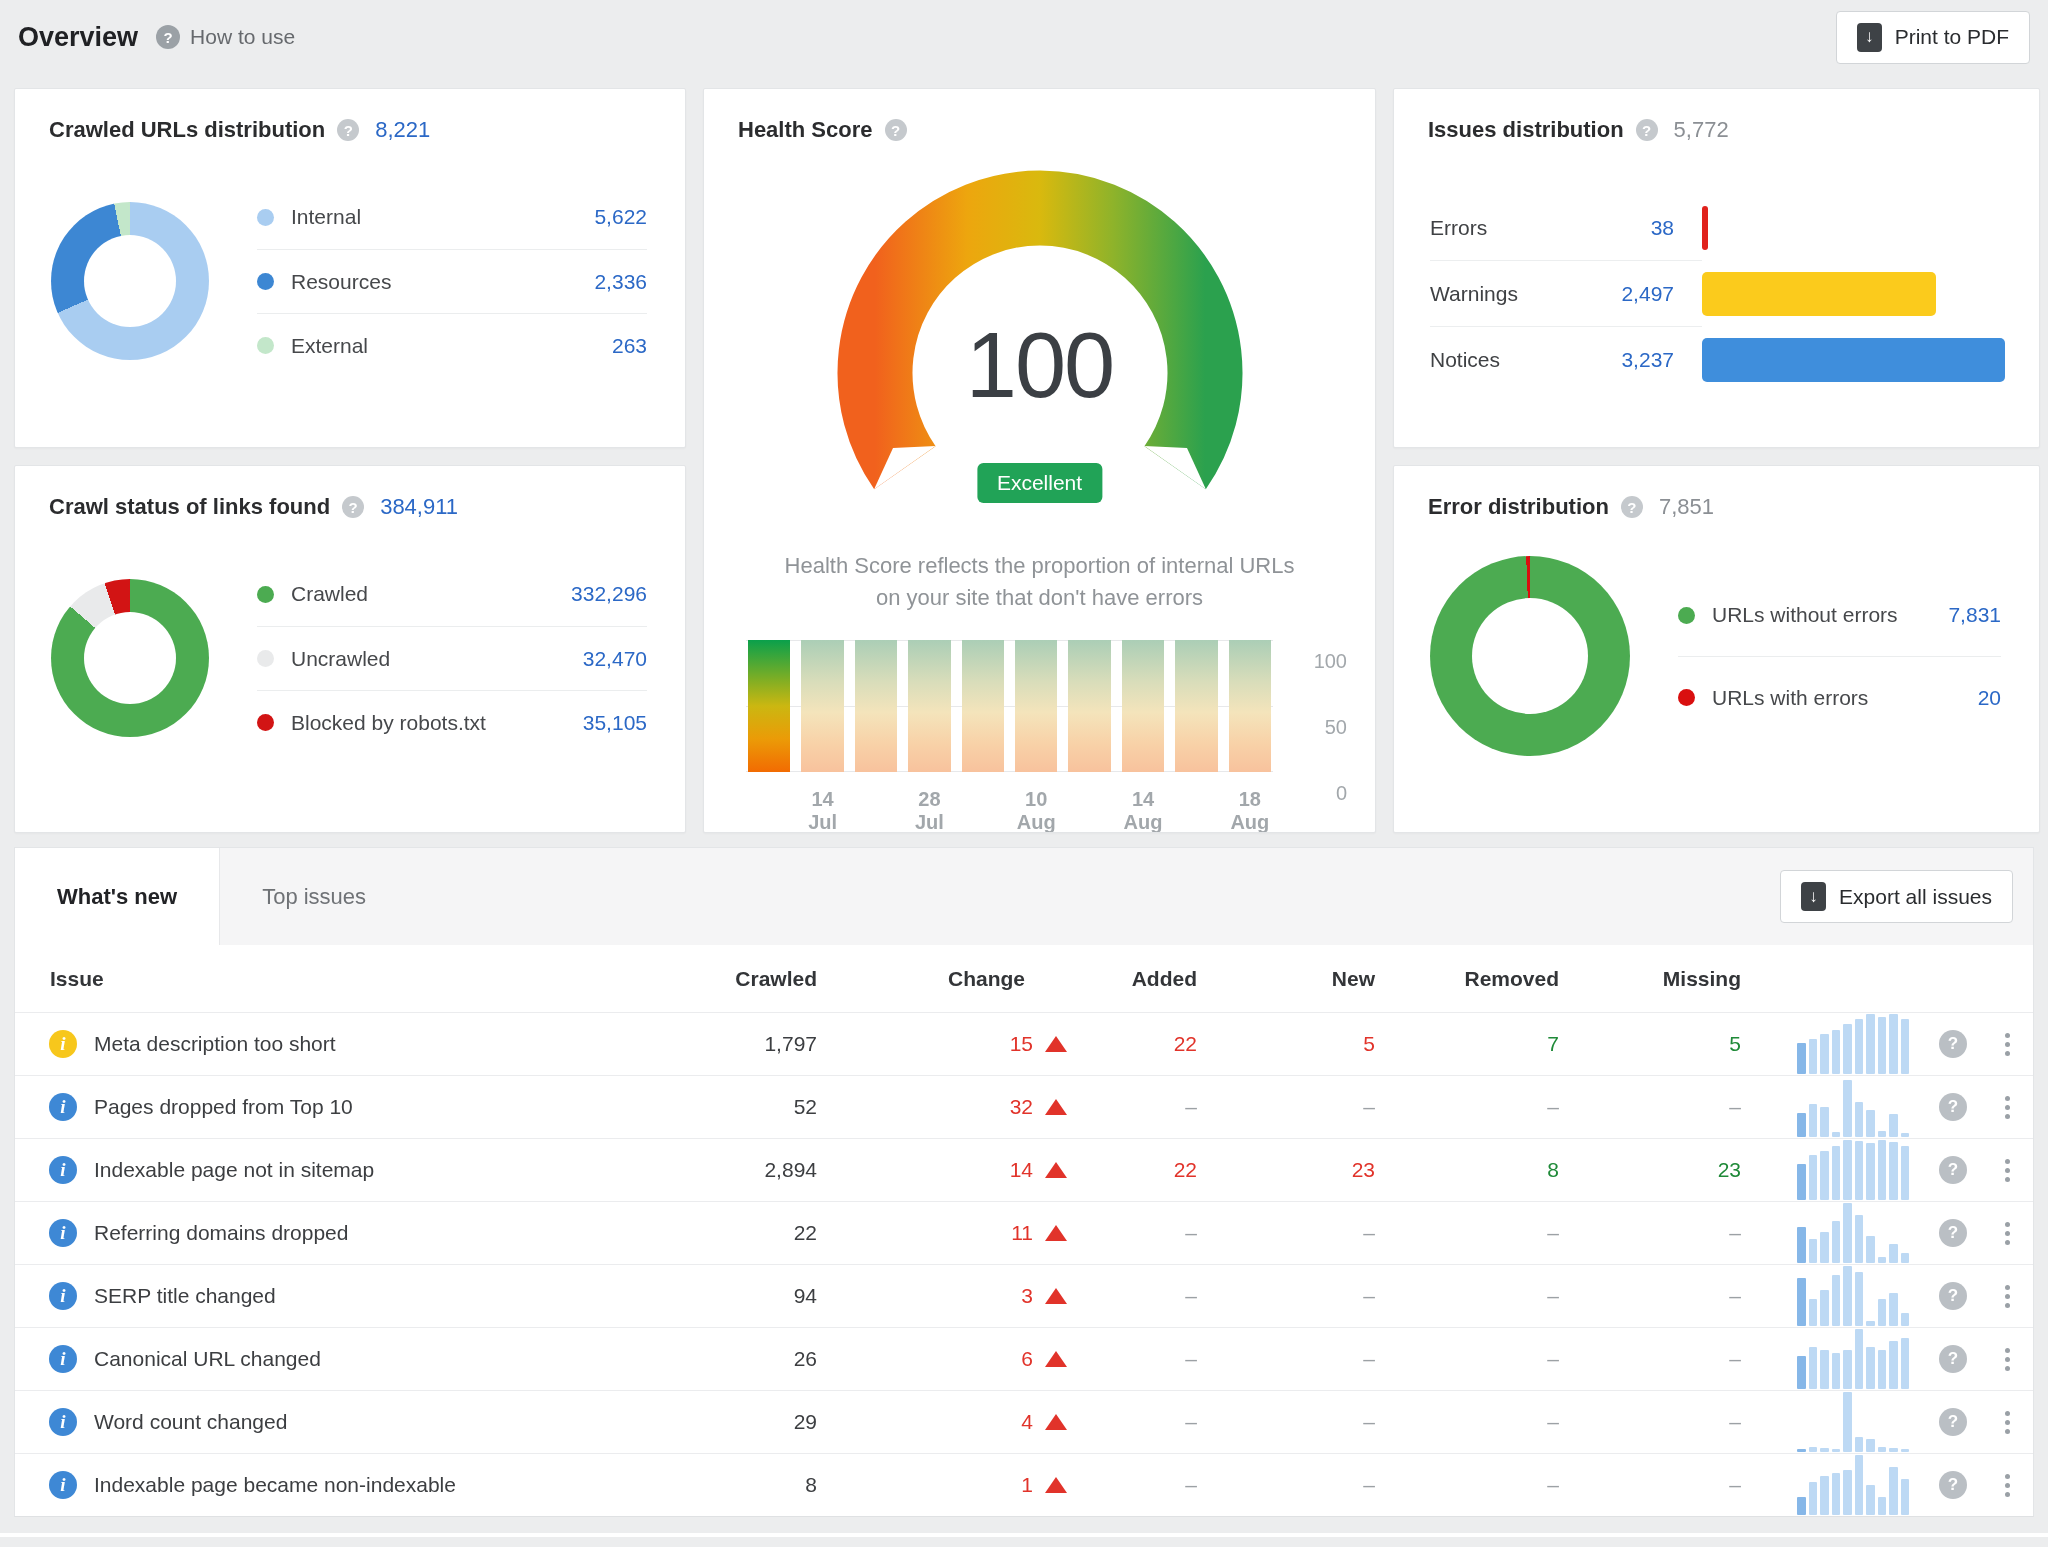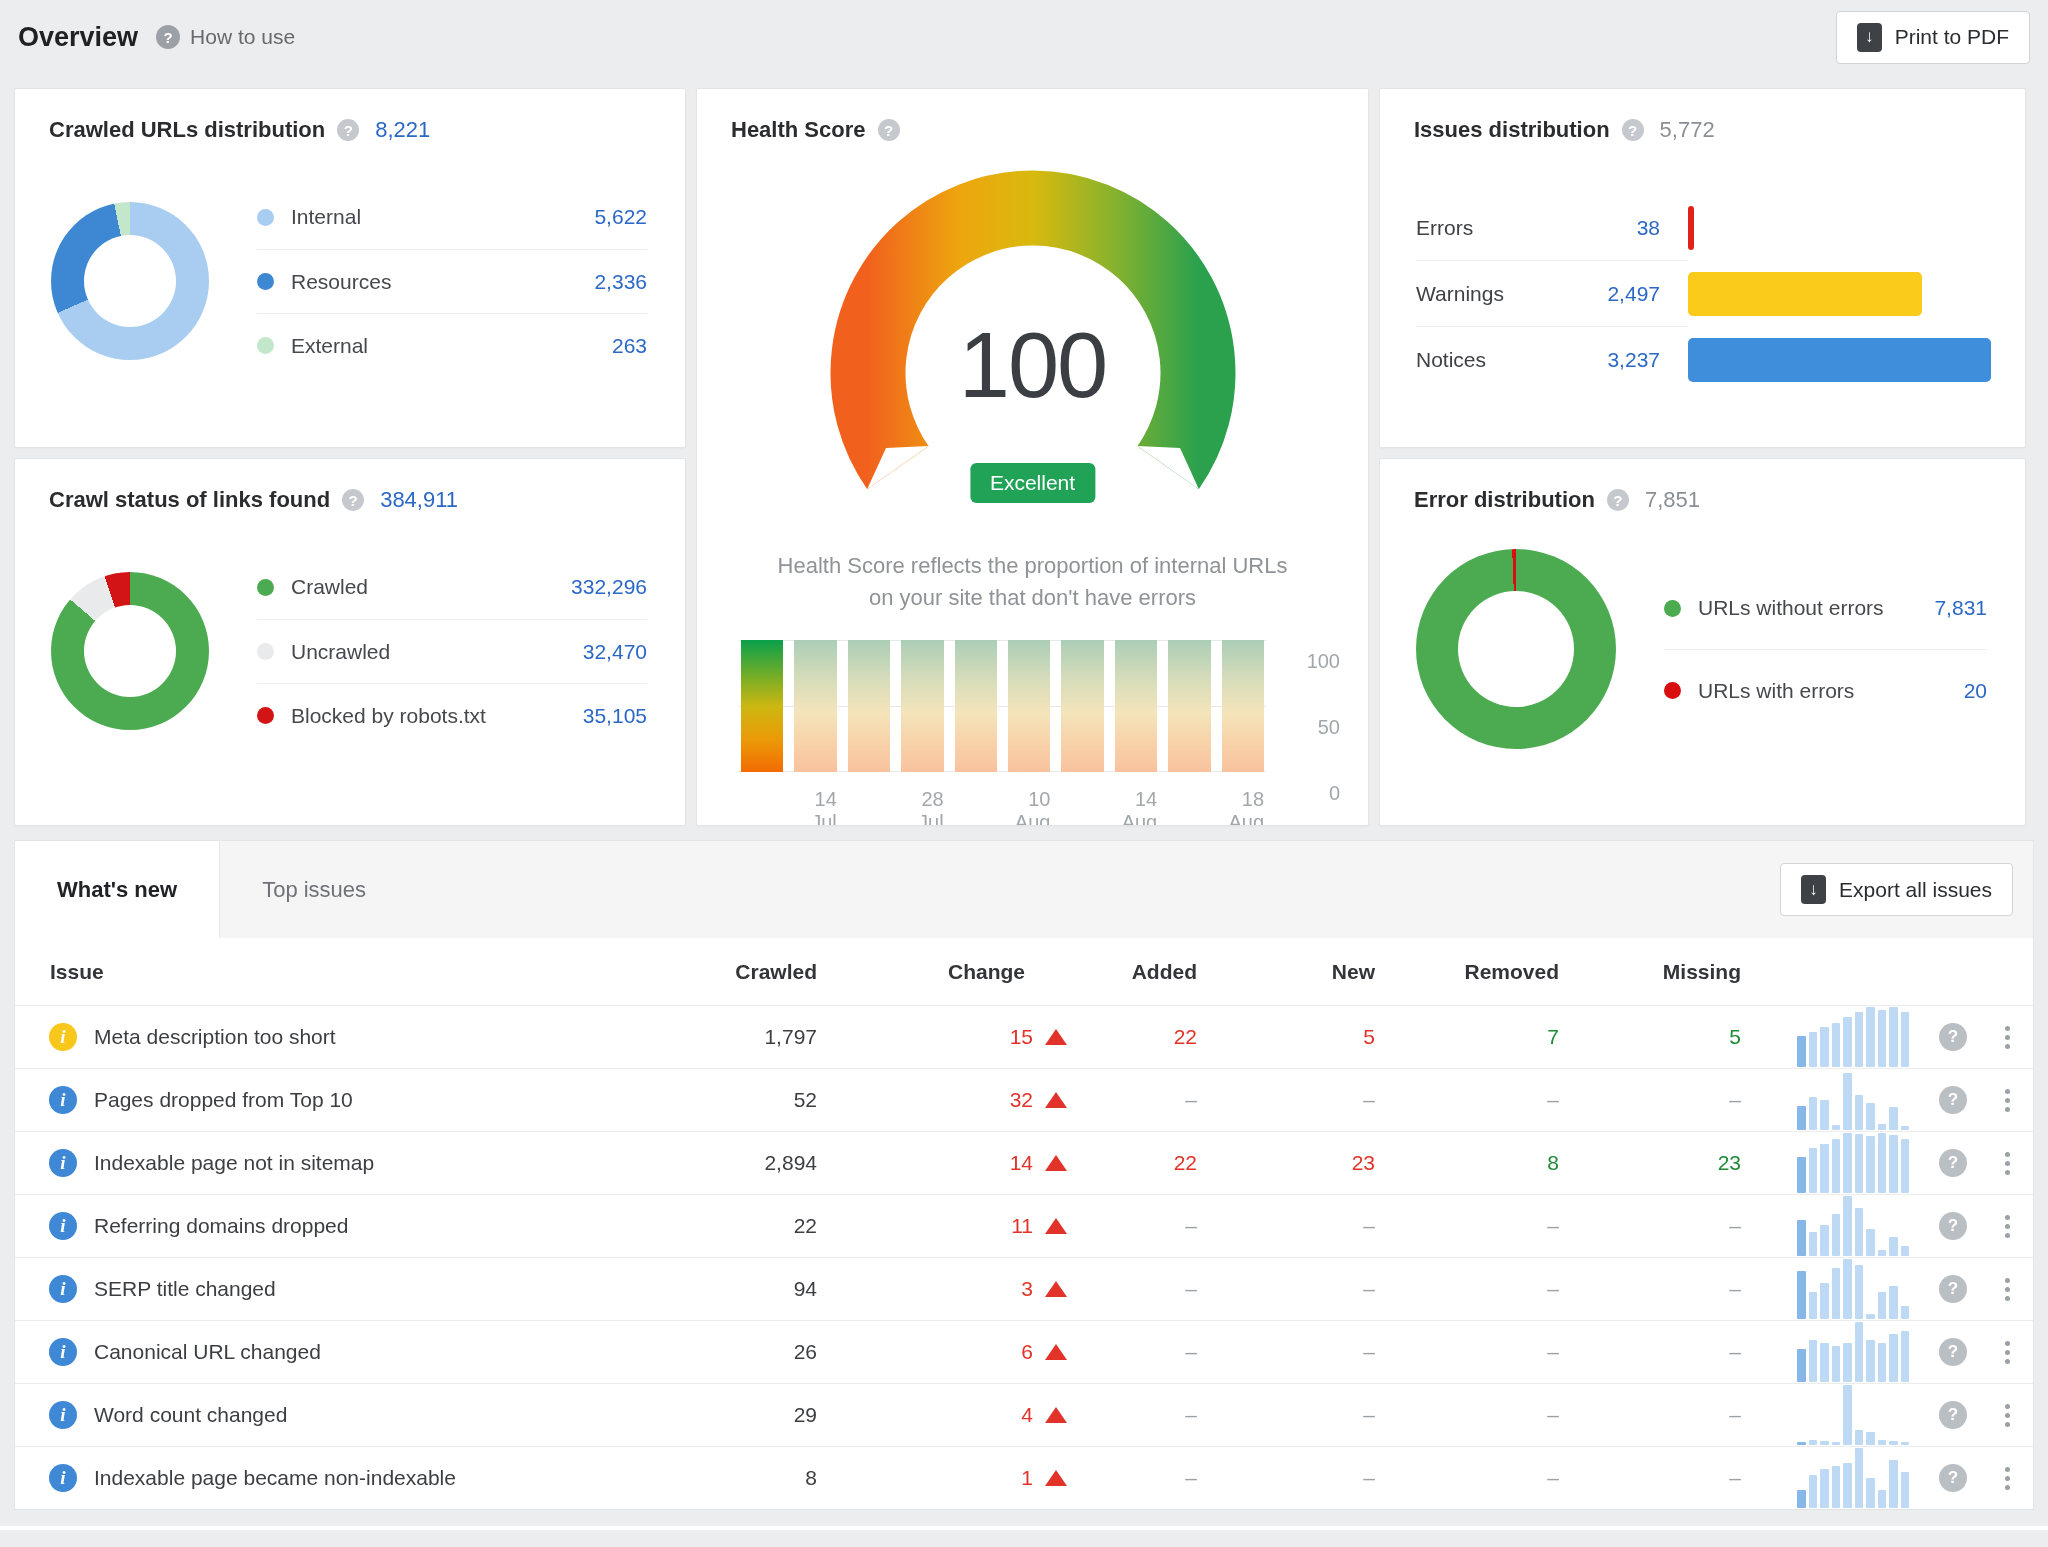--- a/index.html
+++ b/index.html
@@ -16,21 +16,21 @@
            font-size:15px; font-weight:bold; display:flex; align-items:center; justify-content:center; flex:none; }
   .qicon.light { background:#c5c9cd; width:22px; height:22px; }
   .btn { display:inline-flex; align-items:center; gap:13px; background:#fff; border:1px solid #d2d5d8;
          border-radius:4px; padding:11px 20px; font-size:21px; color:#2a2c2f; cursor:pointer; }
   .file-ic { width:25px; height:29px; background:#3e4246; border-radius:4px; position:relative; flex:none; }
   .file-ic::after { content:"↓"; position:absolute; inset:0; color:#fff; font-size:17px; font-weight:bold;
                     display:flex; align-items:center; justify-content:center; }
   .print-btn { margin-left:auto; }
   
   .grid { display:grid; grid-template-columns:672px 673px 647px; grid-template-rows:360px 368px;
-          gap:10px; margin:14px 14px 0; }
+          gap:17px; margin:14px 14px 0; }
   .card { background:#fff; border:1px solid #e3e5e7; border-radius:2px; box-shadow:0 1px 2px rgba(0,0,0,.03); overflow:hidden; }
   .card-health { grid-column:2; grid-row:1 / span 2; }
   .card-head { display:flex; align-items:center; gap:12px; padding:28px 30px 0 34px; }
   .card-title { font-size:22px; font-weight:bold; color:#2b2c2e; }
   .total-link { font-size:22px; color:#2b68c6; margin-left:4px; }
   .total-gray { font-size:22px; color:#8b8f94; margin-left:4px; }
   
   .donut-wrap { display:flex; align-items:center; padding:0 38px 0 36px; margin-top:42px; }
   .donut { width:158px; height:158px; border-radius:50%; position:relative; flex:none; }
   .donut::after { content:""; position:absolute; inset:33px; background:#fff; border-radius:50%; }
@@ -51,21 +51,21 @@
                  background:#21a357; color:#fff; font-size:21px; padding:8px 20px; border-radius:6px; }
   .hs-desc { text-align:center; color:#8f9397; font-size:22px; line-height:1.45; margin-top:2px; }
   .trend { display:flex; margin:26px 28px 0 42px; }
   .trend-main { flex:1; }
   .trend-plot { position:relative; height:132px; }
   .gridline { position:absolute; left:0; right:0; height:1px; background:#e7e8ea; }
   .trend-bars { position:relative; display:flex; gap:11px; height:100%; align-items:flex-end; padding:0 2px; }
   .trend-bar { flex:1; height:100%; background:linear-gradient(180deg,#abceb6 0%,#d9ddba 32%,#f4e4bb 55%,#f8d2a8 78%,#f8c29d 100%); }
   .trend-bar.hl { background:linear-gradient(180deg,#0aa04b 0%,#7fae24 30%,#cbb711 50%,#eb9b07 75%,#f26b02 100%); }
   .trend-xlabels { display:flex; gap:11px; padding:0 2px; margin-top:16px; }
-  .trend-xlabels span { flex:1; text-align:right; font-size:20px; color:#a2a7ab; }
+  .trend-xlabels span { flex:1; text-align:center; font-size:20px; color:#a2a7ab;font-weight:bold; }
   .trend-y { width:64px; position:relative; margin-left:10px; font-size:20px; color:#a2a7ab; text-align:right; }
   .trend-y span { position:absolute; right:0; }
   
   .dist { margin-top:52px; padding:0 34px 0 36px; }
   .dist-row { display:flex; align-items:center; height:66px; }
   .dist-left { display:flex; align-items:center; width:272px; height:100%; border-bottom:1px solid #eceeef; }
   .dist-row:last-child .dist-left { border-bottom:none; }
   .dist-label { font-size:21px; color:#3f4144; }
   .dist-value { margin-left:auto; font-size:21px; color:#2b68c6; padding-right:28px; }
   .dist-bar-zone { flex:1; height:100%; display:flex; align-items:center; }

